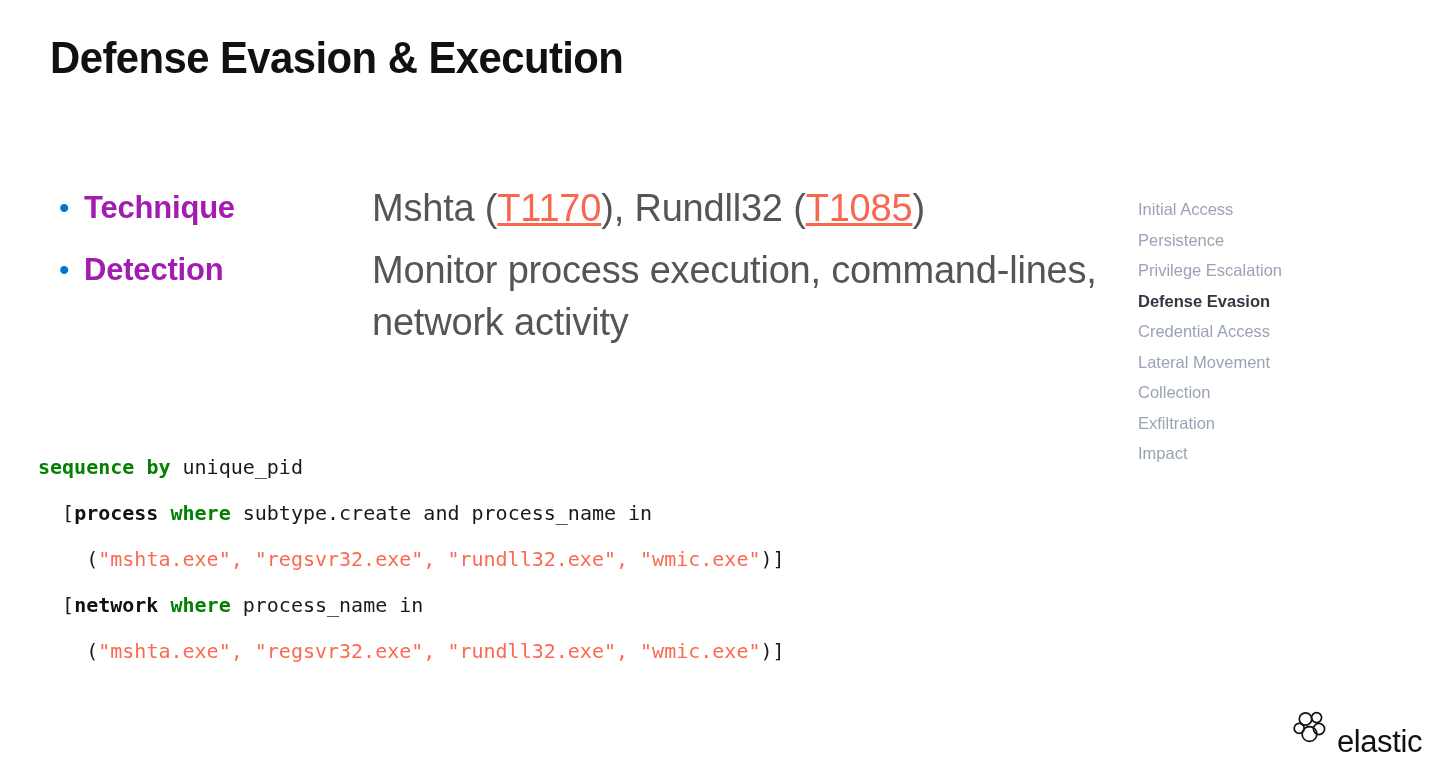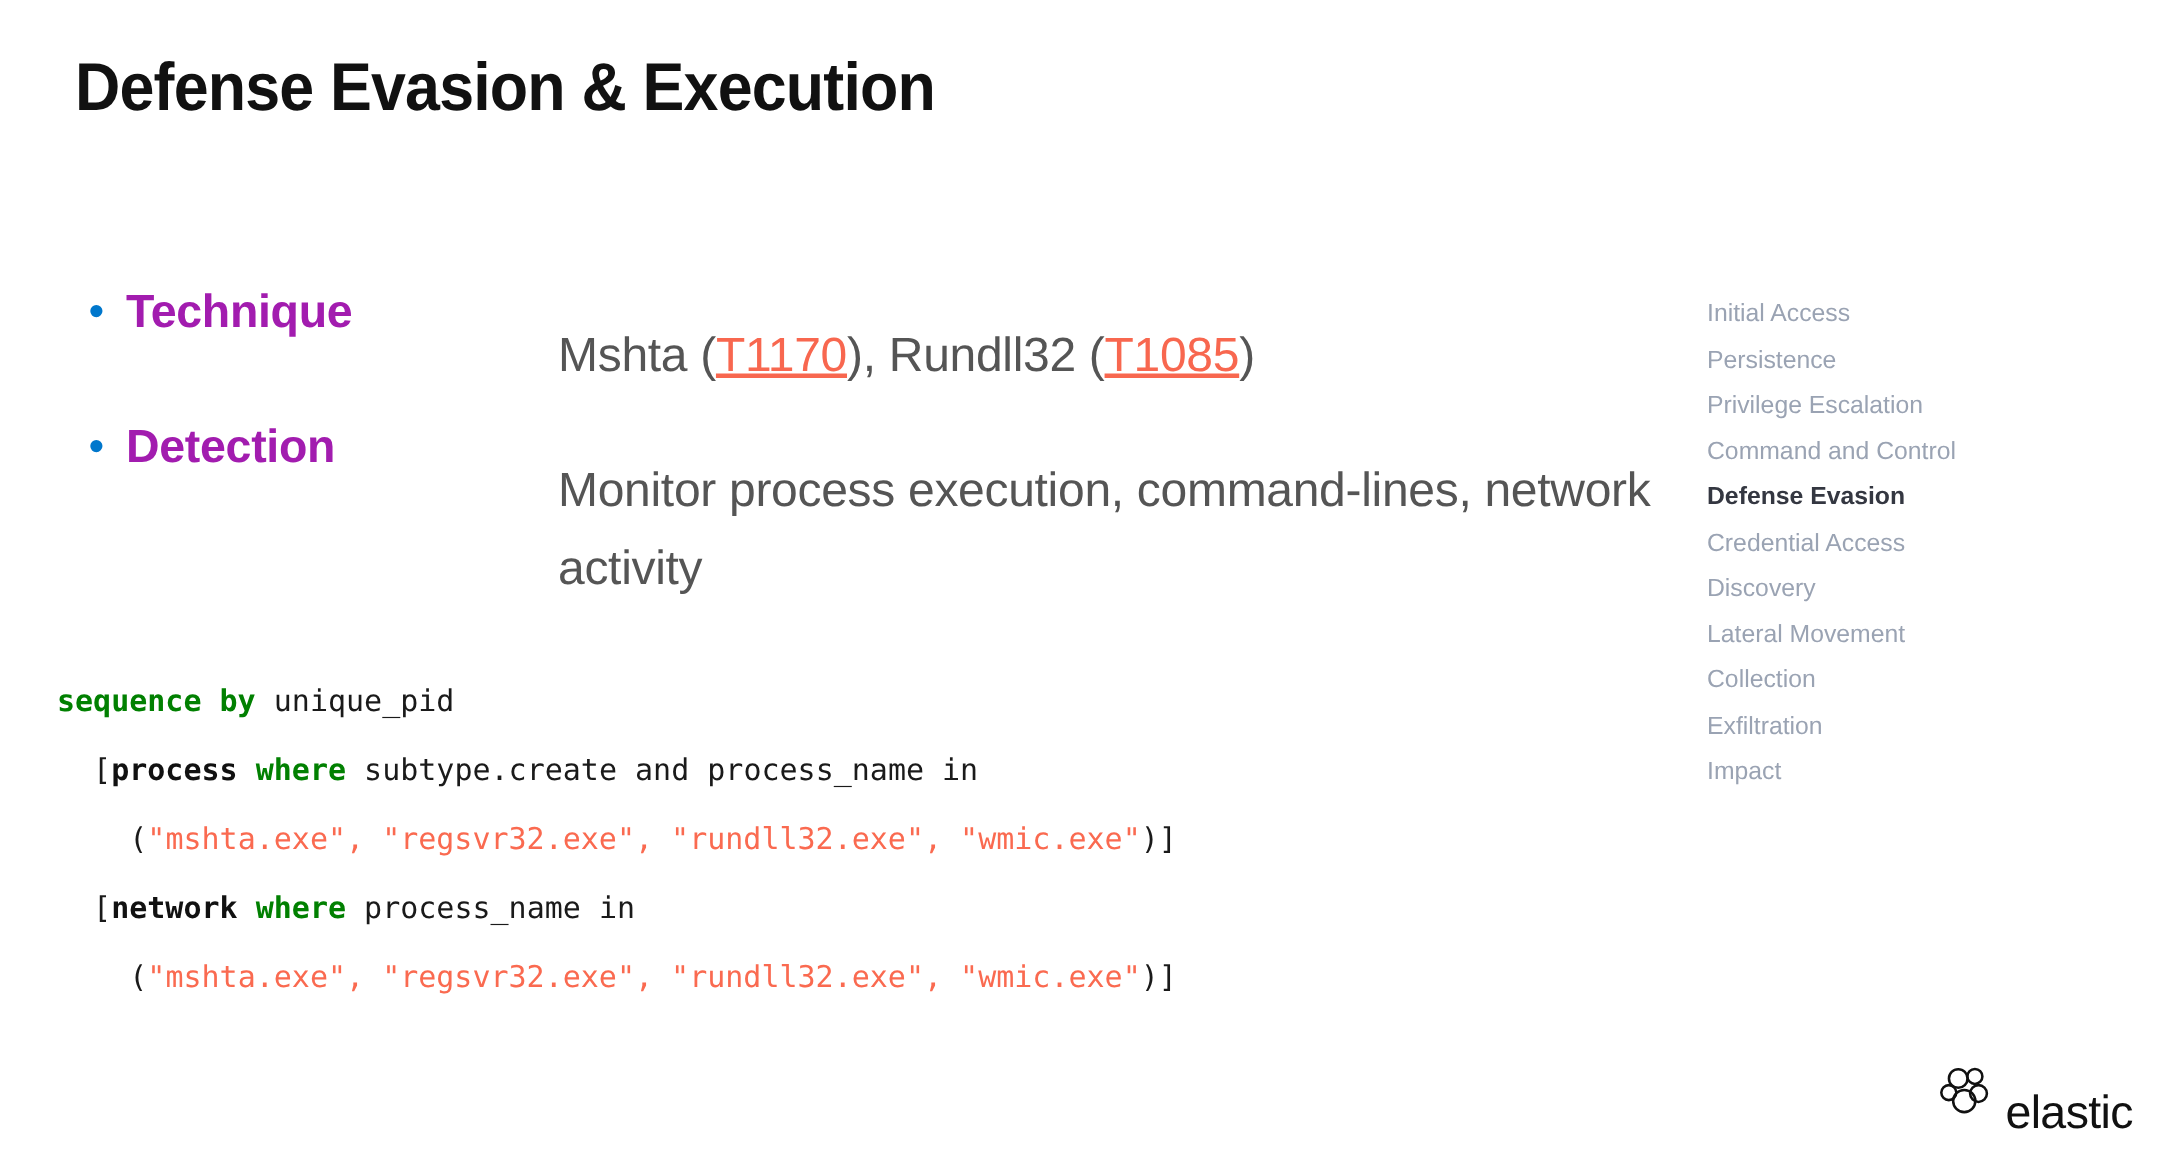--- a/index.html
+++ b/index.html
@@ -56,25 +56,24 @@
   .bullet-label {
     flex: 0 0 288px;
     font-size: 31px;
     font-weight: bold;
     color: #a21caf;
     line-height: 52px;
     letter-spacing: -0.2px;
   }
   .bullet-value {
     flex: 1 1 auto;
-    font-size: 32px;
+    font-size: 38px;
     color: #555555;
     line-height: 52px;
     letter-spacing: -0.2px;
-    margin-top: 28px;
   }
   .bullet-value .tlink {
     color: #f8674f;
     text-decoration: underline;
     text-underline-offset: 2px;
   }
 
   
   .code-block {
     position: absolute;
@@ -154,24 +153,22 @@
 <pre class="code-block" id="code-block"><span><span class="kw">sequence</span><span class="plain"> </span><span class="kw">by</span><span class="plain"> unique_pid</span></span>
 <span><span class="plain">  [</span><span class="evt">process</span><span class="plain"> </span><span class="kw">where</span><span class="plain"> subtype.create and process_name in</span></span>
 <span><span class="plain">    (</span><span class="str">"mshta.exe", "regsvr32.exe", "rundll32.exe", "wmic.exe"</span><span class="plain">)]</span></span>
 <span><span class="plain">  [</span><span class="evt">network</span><span class="plain"> </span><span class="kw">where</span><span class="plain"> process_name in</span></span>
 <span><span class="plain">    (</span><span class="str">"mshta.exe", "regsvr32.exe", "rundll32.exe", "wmic.exe"</span><span class="plain">)]</span></span></pre>
 
 <div class="tactics" id="tactics">
     <div class="tactic-item">Initial Access</div>
     <div class="tactic-item">Persistence</div>
     <div class="tactic-item">Privilege Escalation</div>
-    <div class="tactic-item">Command and Control</div>
     <div class="tactic-item active">Defense Evasion</div>
     <div class="tactic-item">Credential Access</div>
-    <div class="tactic-item">Discovery</div>
     <div class="tactic-item">Lateral Movement</div>
     <div class="tactic-item">Collection</div>
     <div class="tactic-item">Exfiltration</div>
     <div class="tactic-item">Impact</div>
   </div>
 
 <div class="logo">
   <span>
     <svg class="logo-mark" viewBox="0 0 40 40" fill="none" stroke="#111111" stroke-width="1.7">
       <circle cx="14.5" cy="11.0" r="6.2"></circle>

